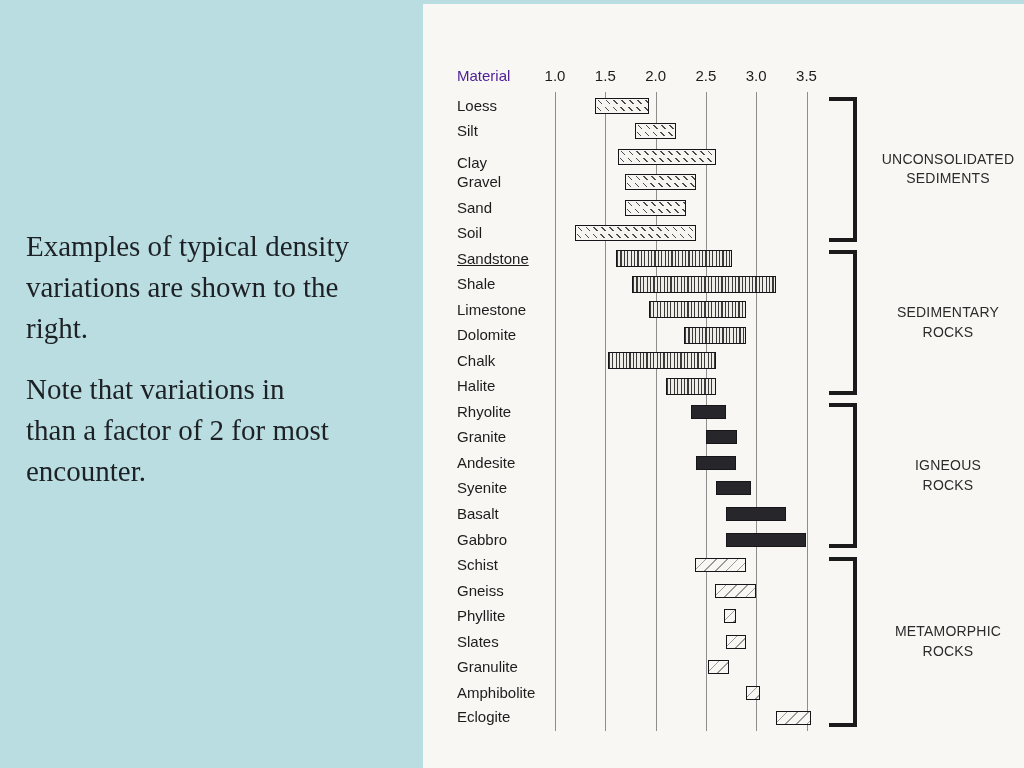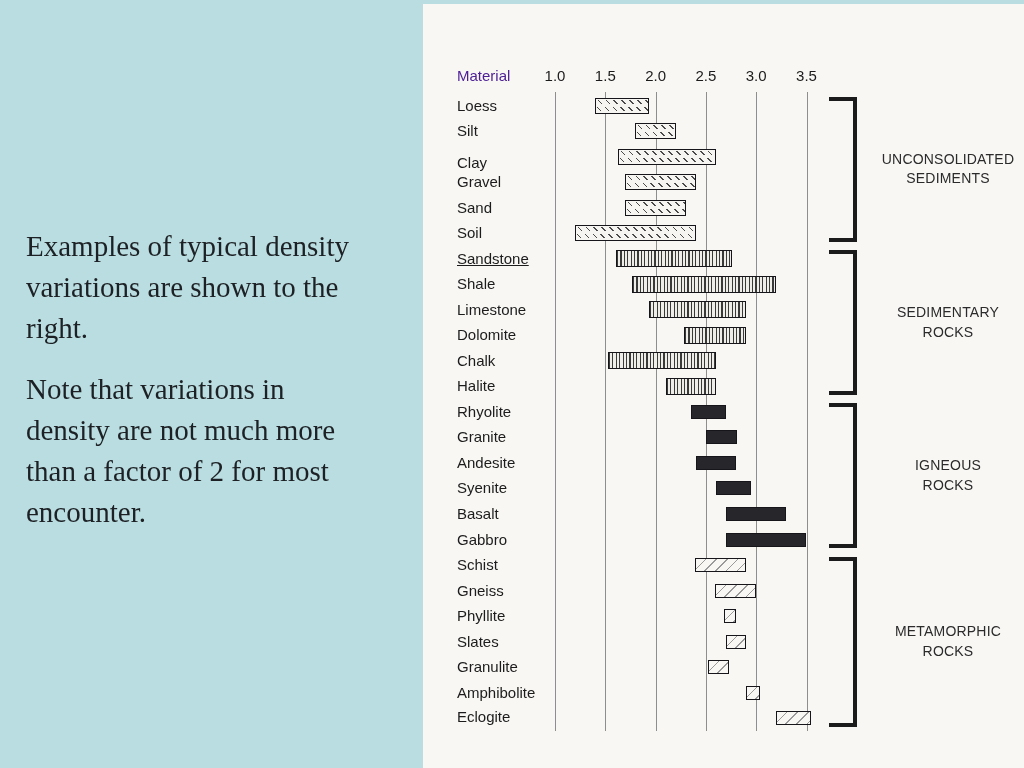--- a/index.html
+++ b/index.html
@@ -67,21 +67,20 @@
 
 <div class="canvas" id="canvas">
   <div class="slide-text" id="slide-text">
       <div style="position: absolute; left: 0px; top: 226px;">
         <div>Examples of typical density</div>
         <div>variations are shown to the</div>
         <div>right.</div>
       </div>
       <div style="position: absolute; left: 0px; top: 369px;">
         <div>Note that variations in</div>
-        <div>density are not much more</div>
         <div>than a factor of 2 for most</div>
         <div>encounter.</div>
       </div>
     </div>
   <div class="panel"></div>
   <div class="col-header">Material</div>
   <div id="chart">
       <div class="gridline" style="left: 555px;"></div>
       <div class="tick-label" style="left: 555px;">1.0</div>
       <div class="gridline" style="left: 605.3px;"></div>

